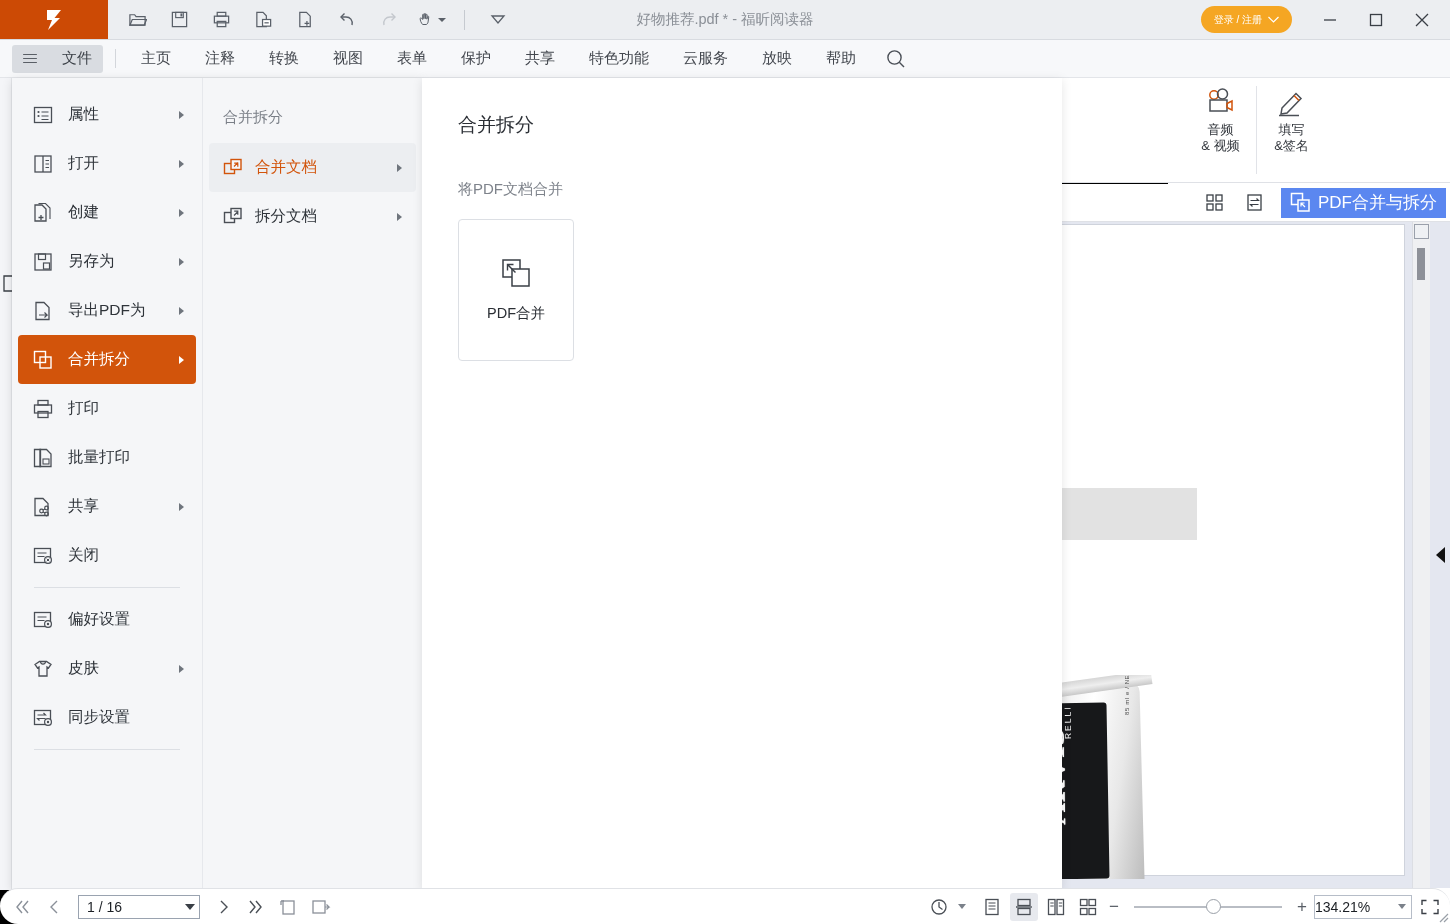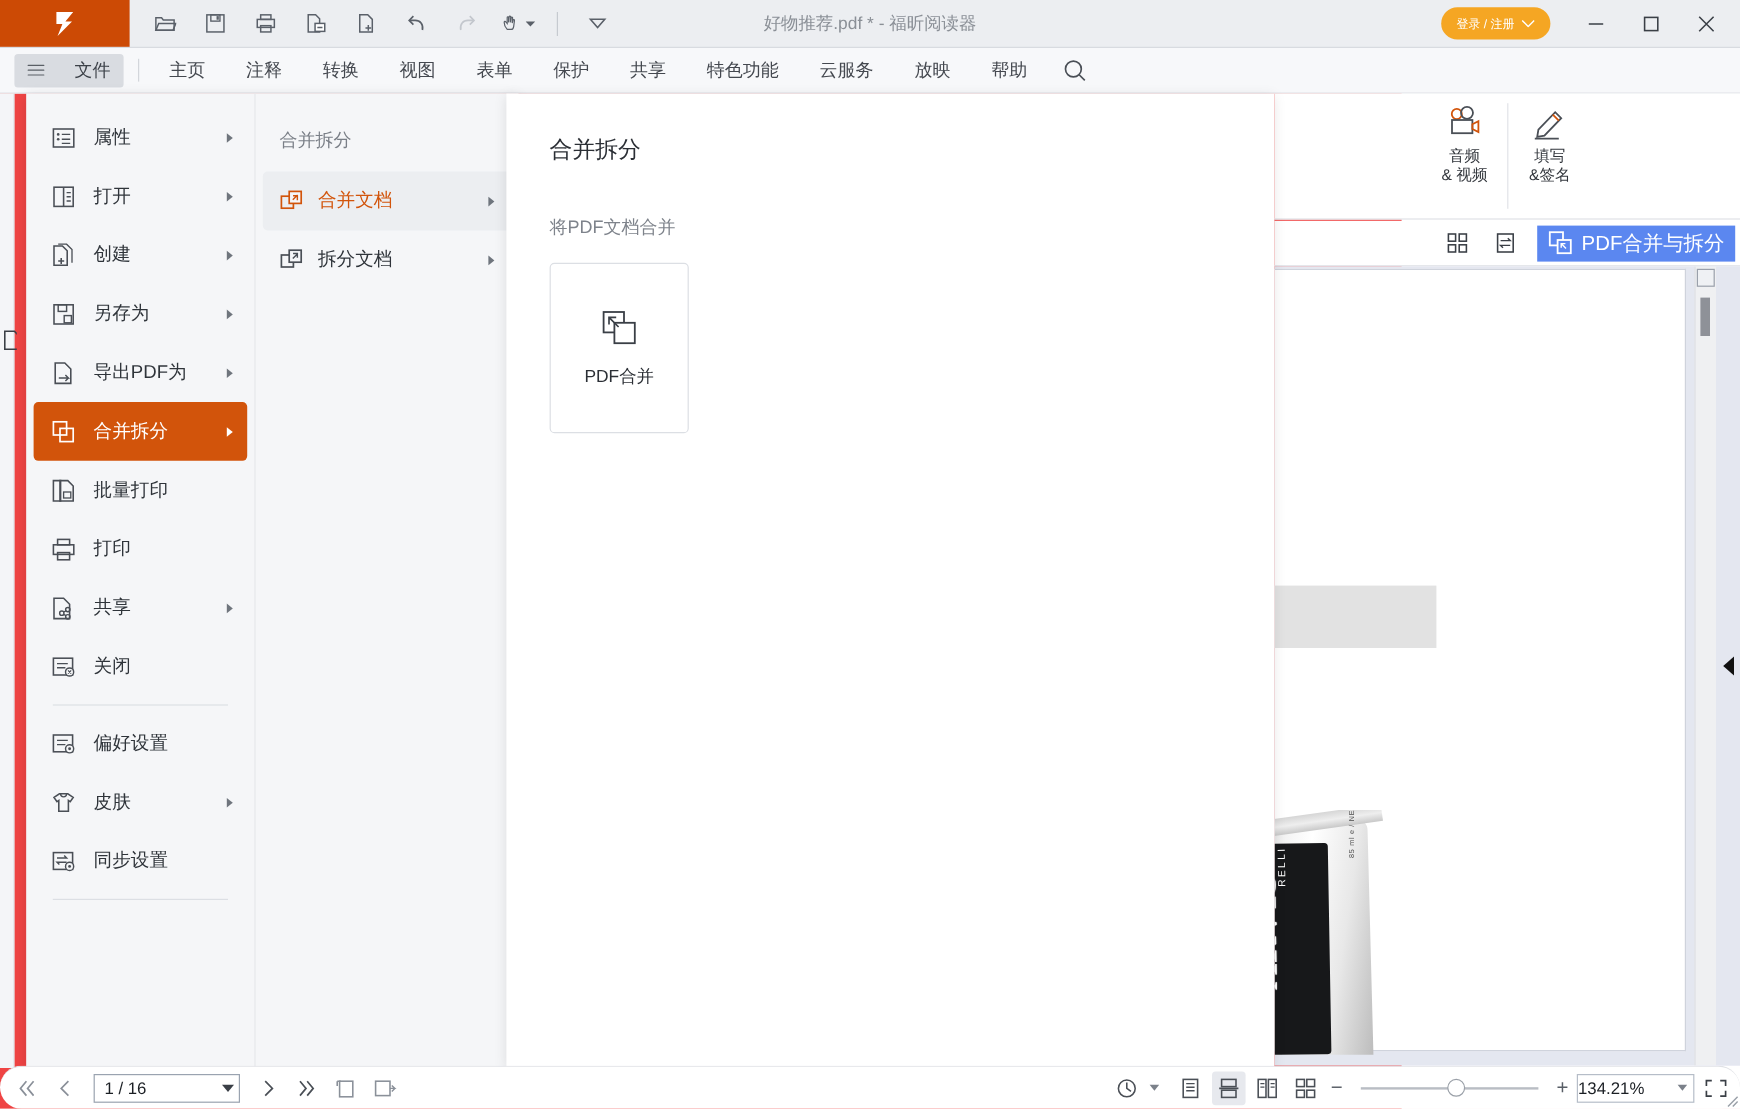--- a/index.html
+++ b/index.html
@@ -9,21 +9,21 @@
     height: 924px;
     overflow: hidden;
     font-family: "Liberation Sans", "DejaVu Sans", sans-serif;
     background: #ffffff;
     -webkit-font-smoothing: antialiased;
   }
   #app {
     position: relative;
     width: 1168px;
     height: 924px;
-    background: #ef4444;
+    background: #000000;
   }
 
   
   .titlebar {
     position: absolute; left: 0; top: 0; width: 1450px; height: 40px;
     background: #eceef1;
     border-bottom: 1px solid #d8dbe0;
     box-sizing: border-box;
   }
   .logo-box {
@@ -200,21 +200,20 @@
     width: 0; height: 0; border-top: 8px solid transparent;
     border-bottom: 8px solid transparent; border-right: 9px solid #111;
   }
 
   
   .backstage {
     position: absolute; left: 12px; top: 78px; width: 410px; height: 812px;
     background: #f5f6f8;
     box-shadow: 0 2px 10px rgba(0,0,0,0.13);
     box-sizing: border-box;
-    margin-left: 10px;
   }
   .bs-left {
     position: absolute; left: 0; top: 0; width: 190px; height: 812px;
     background: #f5f6f8;
     padding-top: 12px;
     box-sizing: border-box;
   }
   .bs-item {
     height: 49px; margin: 0 6px; padding: 0 14px;
     display: flex; align-items: center; gap: 14px;
@@ -638,34 +637,34 @@
         <svg width="22" height="22" viewBox="0 0 22 22">
             <rect x="2.5" y="2.5" width="11" height="11" fill="none" stroke="#ffffff" stroke-width="1.4"></rect>
             <rect x="8" y="8" width="11" height="11" fill="none" stroke="#ffffff" stroke-width="1.4"></rect>
           </svg>
         <span>合并拆分</span>
         <span class="caret"></span>
       </div>
 
       <div class="bs-item">
         <svg width="22" height="22" viewBox="0 0 22 22">
+            <rect x="6" y="2.5" width="10" height="4.5" fill="none" stroke="#4a4f56" stroke-width="1.3"></rect>
+            <rect x="2.5" y="7" width="17" height="8" fill="none" stroke="#4a4f56" stroke-width="1.3"></rect>
+            <rect x="6" y="13.5" width="10" height="6" fill="none" stroke="#4a4f56" stroke-width="1.3"></rect>
+          </svg>
+        <span>打印</span>
+      </div>
+
+      <div class="bs-item">
+        <svg width="22" height="22" viewBox="0 0 22 22">
             <path d="M2.5 2.5h6v17h-6z" fill="none" stroke="#4a4f56" stroke-width="1.3"></path>
             <path d="M8 2.5h6.5L19 7v12.5H8z" fill="none" stroke="#4a4f56" stroke-width="1.3"></path>
             <rect x="11" y="12" width="6" height="5" fill="none" stroke="#4a4f56" stroke-width="1.1"></rect>
           </svg>
         <span>批量打印</span>
-      </div>
-
-      <div class="bs-item">
-        <svg width="22" height="22" viewBox="0 0 22 22">
-            <rect x="6" y="2.5" width="10" height="4.5" fill="none" stroke="#4a4f56" stroke-width="1.3"></rect>
-            <rect x="2.5" y="7" width="17" height="8" fill="none" stroke="#4a4f56" stroke-width="1.3"></rect>
-            <rect x="6" y="13.5" width="10" height="6" fill="none" stroke="#4a4f56" stroke-width="1.3"></rect>
-          </svg>
-        <span>打印</span>
       </div>
 
       <div class="bs-item">
         <svg width="22" height="22" viewBox="0 0 22 22">
             <path d="M3 2.5h8l5 5v12H3z" fill="none" stroke="#4a4f56" stroke-width="1.3"></path>
             <circle cx="14.5" cy="12" r="1.8" fill="none" stroke="#4a4f56" stroke-width="1.2"></circle>
             <circle cx="9.5" cy="15" r="1.8" fill="none" stroke="#4a4f56" stroke-width="1.2"></circle>
             <circle cx="14.5" cy="18" r="1.8" fill="none" stroke="#4a4f56" stroke-width="1.2"></circle>
             <path d="M11 14l2 -1M11 16l2 1" stroke="#4a4f56" stroke-width="1.1"></path>
           </svg>

